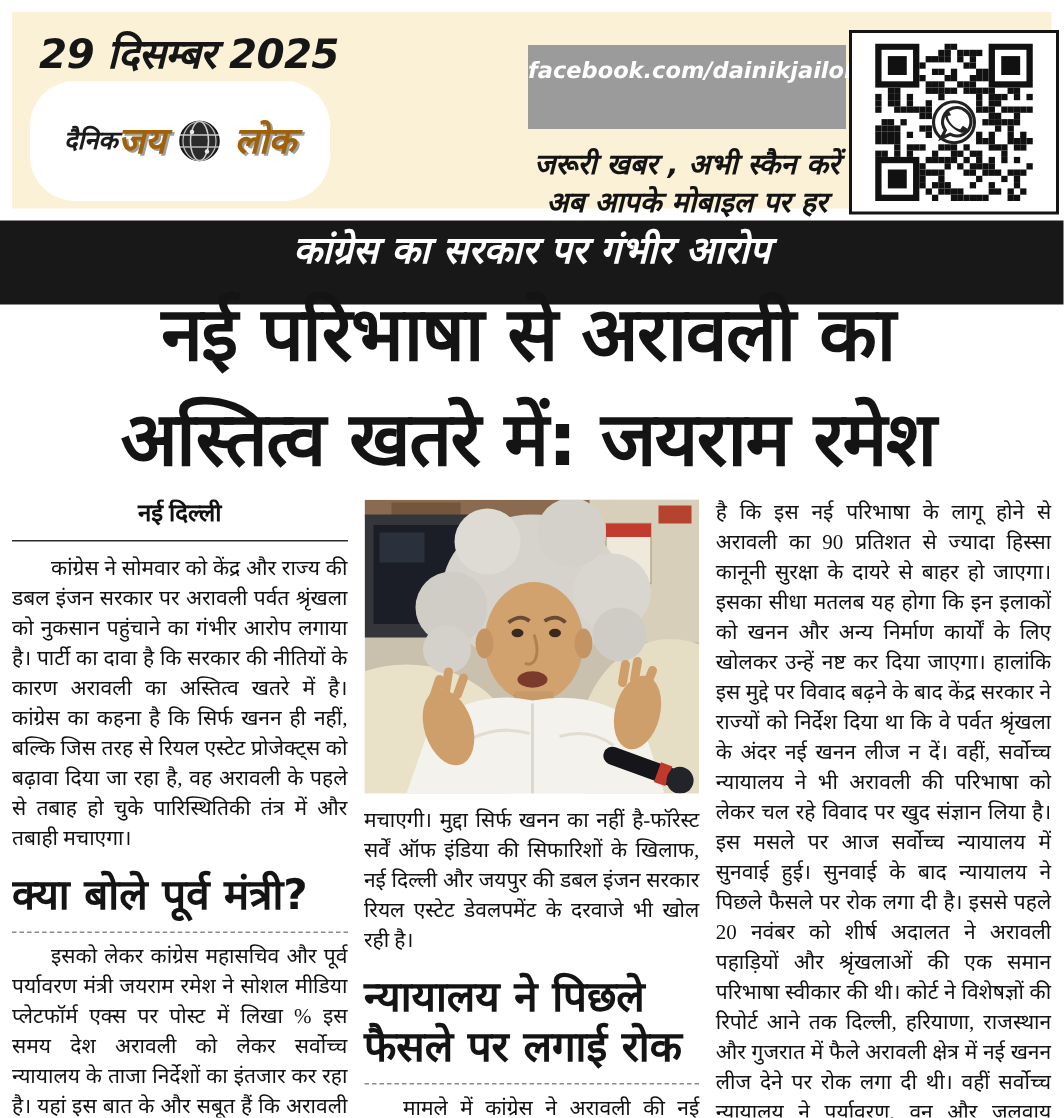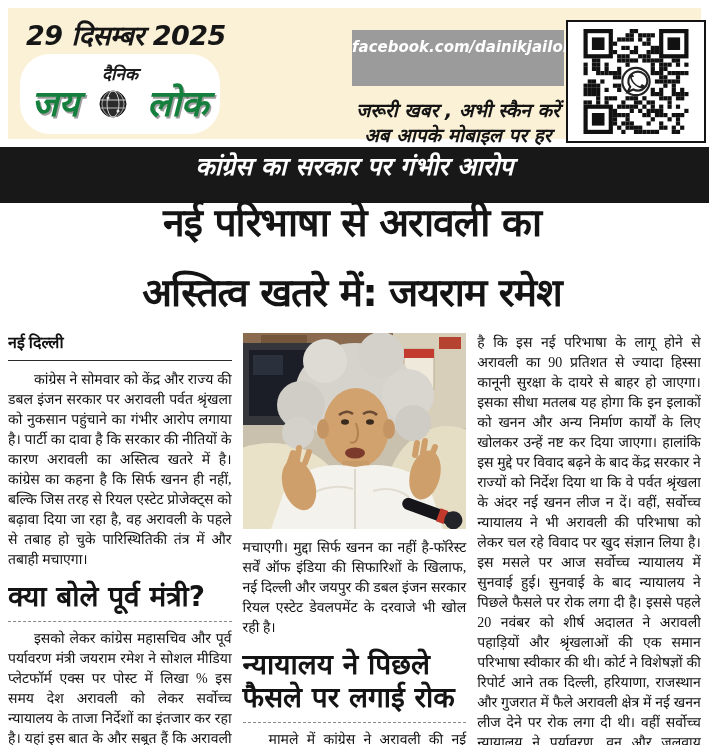--- a/index.html
+++ b/index.html
@@ -15,30 +15,30 @@
     font-style:italic;
   }
   .date {
     position:absolute; left:18px; top:8px;
     font-family:"DejaVu Sans","Liberation Sans",sans-serif;
     font-size:27px; font-weight:800; color:#161616; letter-spacing:-0.5px;
   }
   .logo-card {
     position:absolute; left:12px; top:46px; width:200px; height:80px;
     background:#ffffff; border-radius:30px;
-    display:flex; flex-direction:column; align-items:center; justify-content:center;
+    display:flex; align-items:center; justify-content:center;
   }
   .logo-daily {
     font-family:"DejaVu Sans","Liberation Sans",sans-serif;
     font-size:17px; font-weight:600; color:#1c1c1c; line-height:20px;
   }
   .logo-main {
-    display:flex; align-items:center; gap:19px;
-    font-family:"DejaVu Sans","Liberation Sans",sans-serif;
-    font-size:36px; font-weight:900; color:#15803d; line-height:40px;
+    display:flex; align-items:center; gap:8px;
+    font-family:"DejaVu Sans","Liberation Sans",sans-serif;
+    font-size:24px; font-weight:900; color:#a16207; line-height:40px;
     text-shadow:1.5px 1.5px 0 rgba(40,40,40,0.45);
   }
   .globe { width:30px; height:30px; flex:0 0 auto; }
   .social-box {
     position:absolute; left:344px; top:22px; width:212px; height:56px;
     background:#9b9b9b; color:#ffffff; text-align:center;
     font-family:"DejaVu Sans","Liberation Sans",sans-serif;
     font-weight:700; font-size:15px; line-height:24px; padding-top:5px;
   }
   .scan-lines {
@@ -56,31 +56,31 @@
   .kicker-band {
     position:absolute; left:0; top:147px; width:709px; height:56px;
     background:#181818; color:#ffffff; text-align:center;
     font-family:"DejaVu Sans","Liberation Sans",sans-serif;
     font-style:italic; font-weight:700; font-size:25px; line-height:39px;
   }
   
   .headline {
     position:absolute; left:0; top:188px; width:704px; text-align:center;
     font-family:"DejaVu Sans","Liberation Sans",sans-serif;
-    font-weight:900; color:#141414; font-size:39px; line-height:70px;
+    font-weight:900; color:#141414; font-size:50px; line-height:70px;
     letter-spacing:-1px;
   }
   
   .columns {
     position:absolute; left:8px; top:333px; width:693px; height:412px;
     display:flex; gap:11px; overflow:hidden;
   }
   .col { width:223.6px; flex:0 0 auto; font-size:14px; line-height:20px; text-align:justify; }
   .dateline {
-    text-align:left; font-weight:700; font-size:16px;
+    text-align:center; font-weight:700; font-size:16px;
     padding-bottom:7px; border-bottom:1.5px solid #2a2a2a; margin-bottom:9px;
   }
   .para { text-align:justify; }
   .para.indent { text-indent:26px; }
   .subhead {
     font-family:"DejaVu Sans","Liberation Sans",sans-serif;
     font-weight:800; font-size:28px; line-height:33px; color:#141414;
     text-align:left; margin-top:10px;
   }
   .dotted-rule { border-bottom:1px dashed #8a8a8a; margin:8px 0 7px; }

